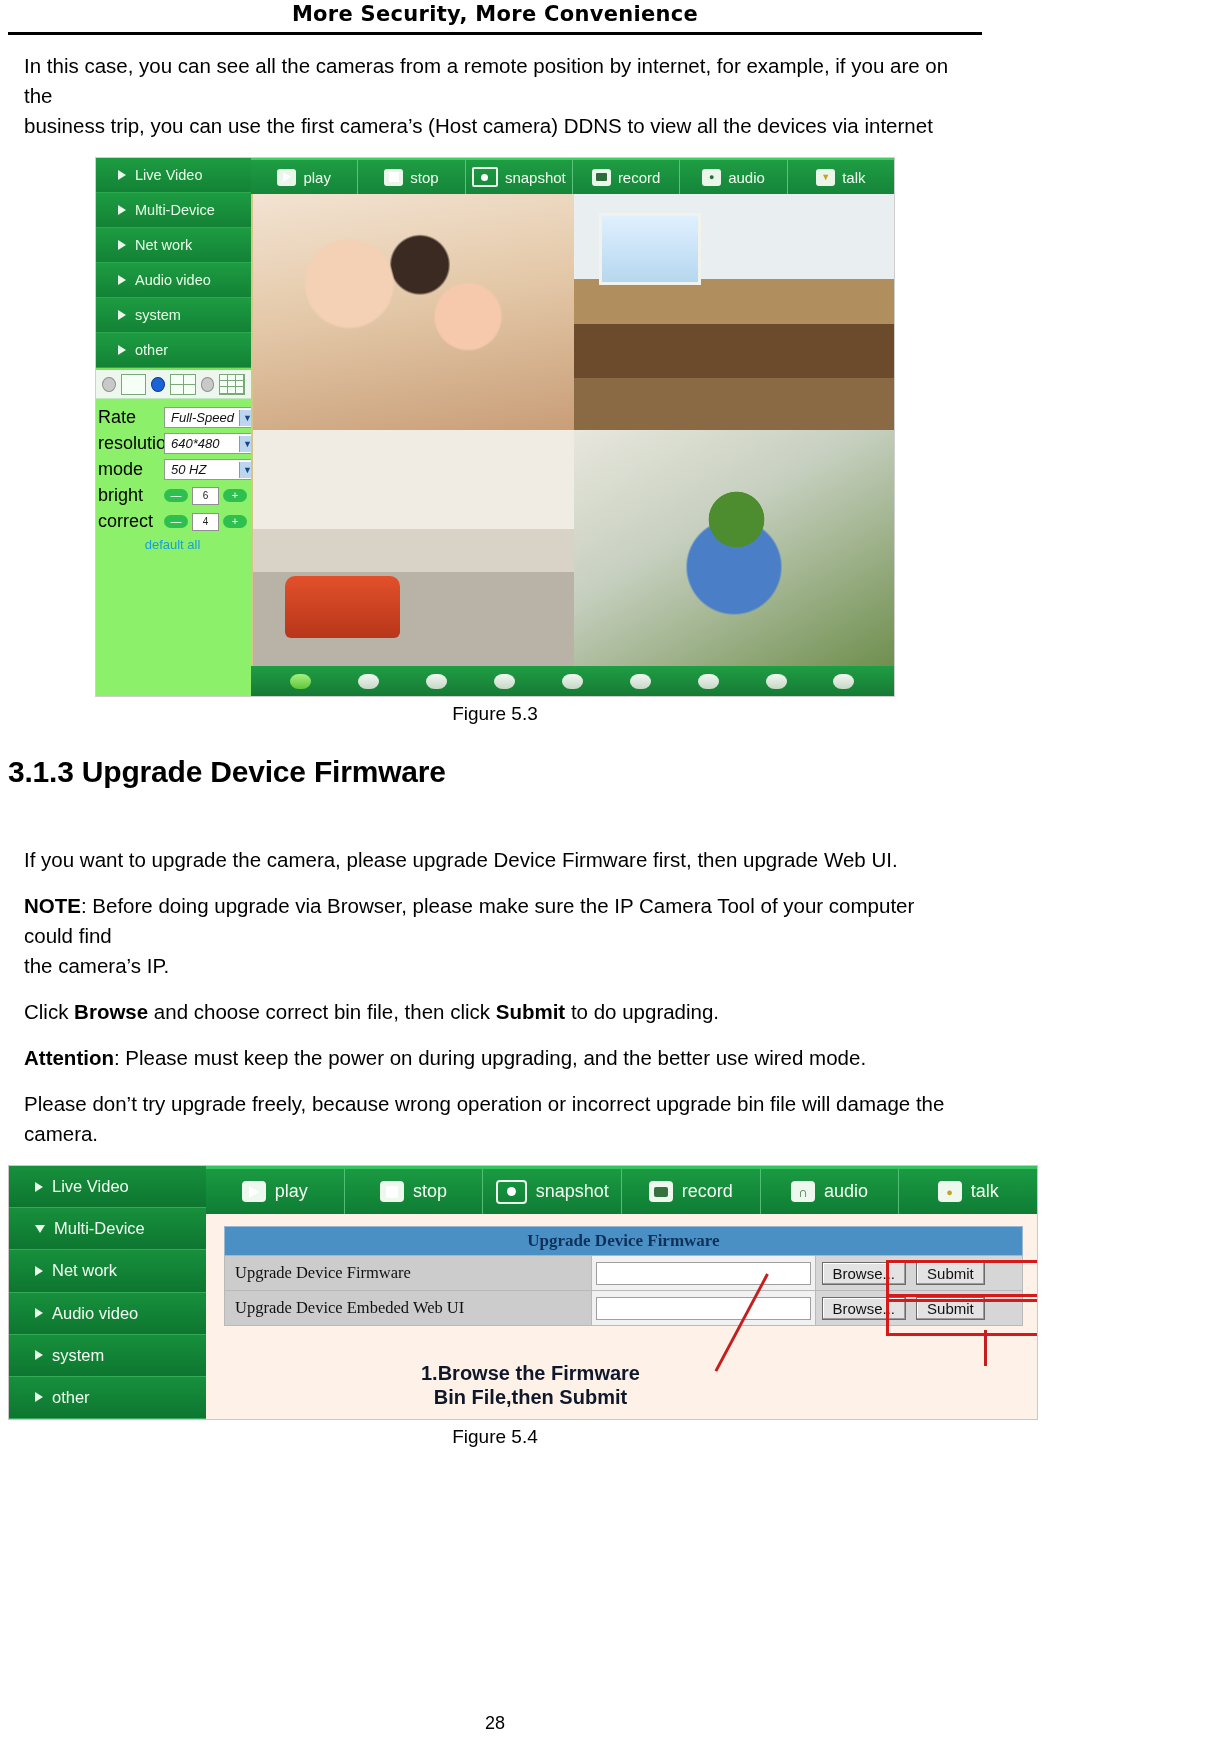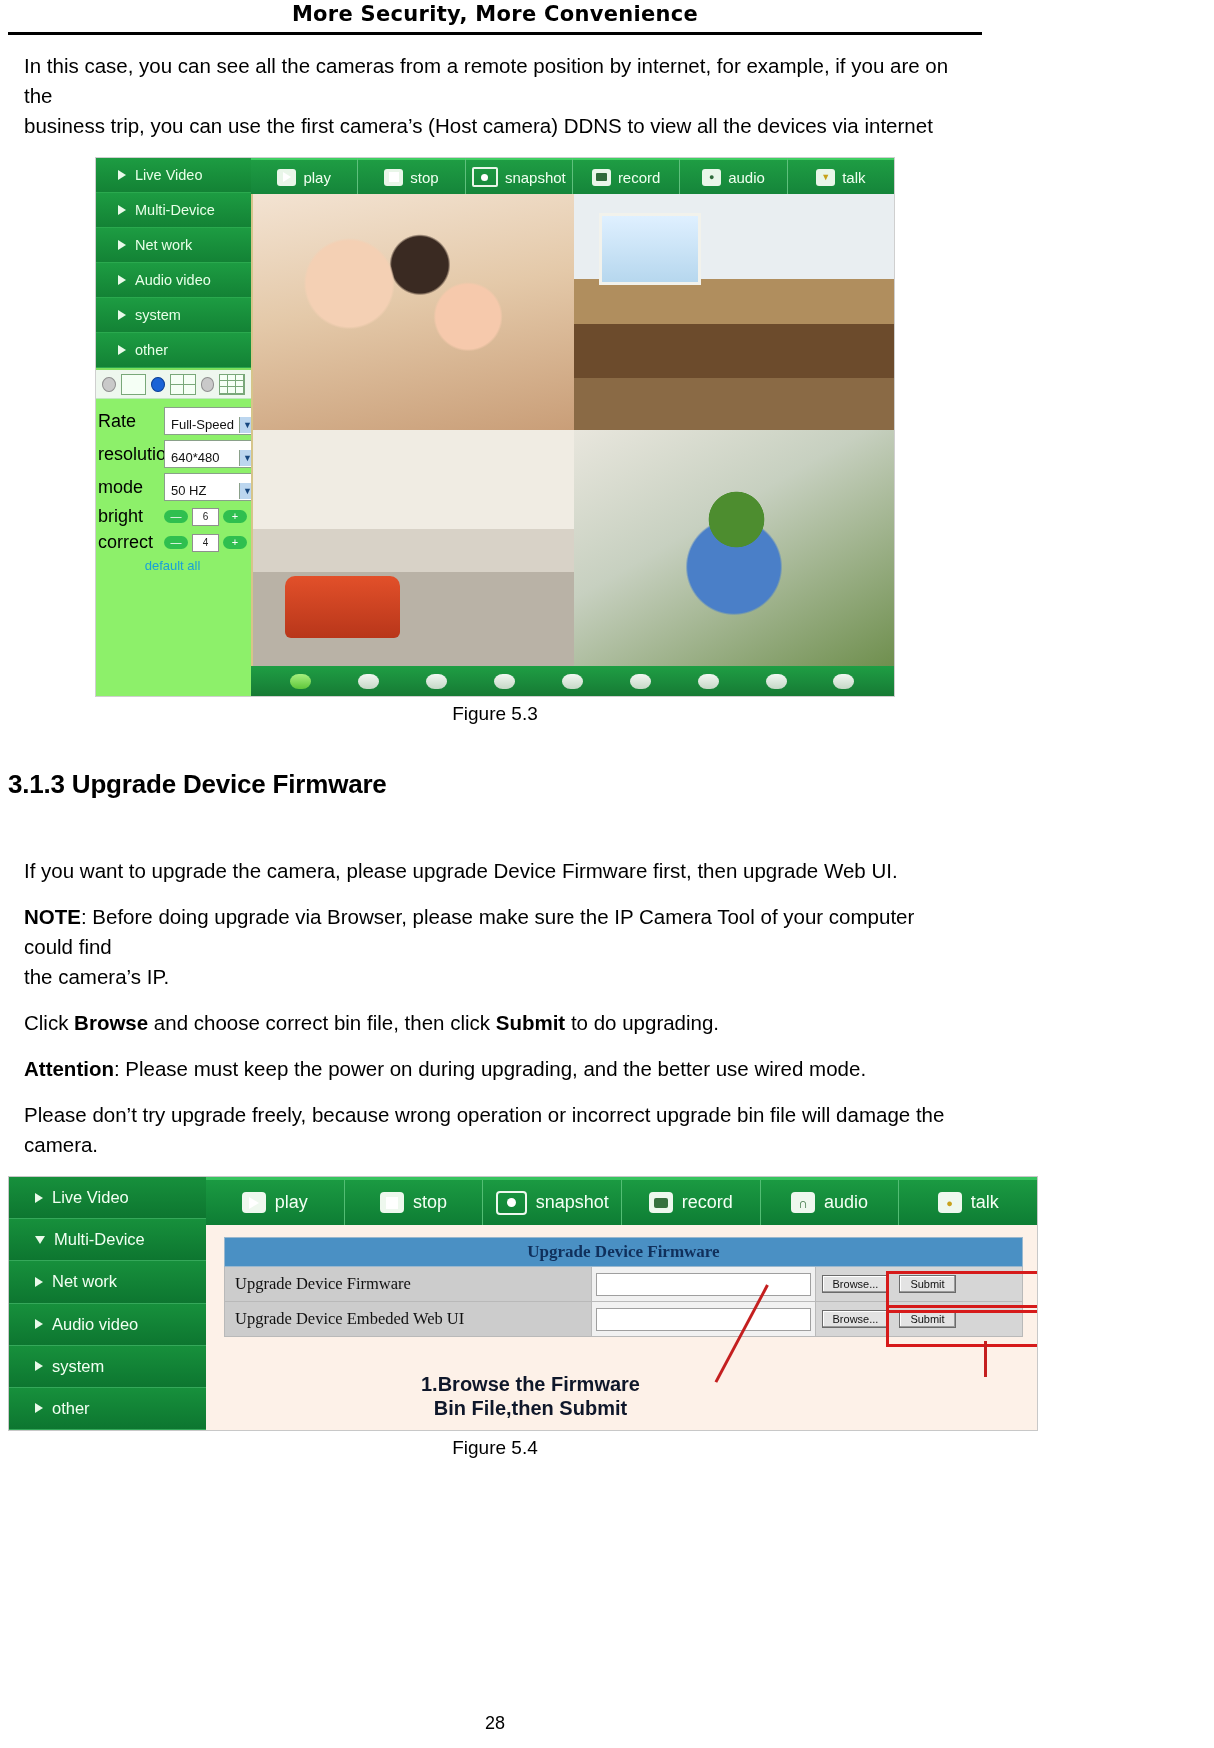--- a/index.html
+++ b/index.html
@@ -40,23 +40,23 @@
 
   
   .para {
     font-size: 20.5px;
     line-height: 30px;
     margin: 16px;
   }
   .para b { font-weight: bold; }
 
   h2.section-head {
-    font-size: 26px;
+    font-size: 30px;
     font-weight: bold;
-    margin: 44px 0 0 0;
+    margin: 30px 0 0 0;
     letter-spacing: -0.2px;
   }
 
   .fig-caption {
     text-align: center;
     font-size: 19px;
     margin: 6px 0 0 0;
   }
 
   .spacer-sm { height: 40px; }
@@ -157,23 +157,24 @@
     flex: 0 0 62px;
   }
   .fakesel {
     background: #ffffff;
     border: 1px solid #8aa08a;
     height: 19px;
     display: flex;
     align-items: center;
     justify-content: space-between;
     font-size: 13px;
-    padding: 7px 2px 0 6px;
+    padding: 0 2px 0 6px;
     color: #111;
     min-width: 84px;
+    font-style: italic;
   }
   .fakesel .arrow {
     width: 15px; height: 16px;
     background: #bcd6ef;
     border-left: 1px solid #8aa08a;
     display: flex; align-items:center; justify-content:center;
     font-size: 9px; color:#17477f;
   }
   .pill {
     width: 26px; height: 13px; border-radius: 8px;
@@ -360,21 +361,21 @@
     color: #111;
     font-size: 16.5px;
   }
   .inp-cell { background: #f1f1f1; width: 28%; padding: 0 4px; }
   .inp-box { background: #ffffff; border: 1px solid #9f9f9f; height: 21px; }
   .btn-cell { background: #d6d6d6; padding: 0 6px; }
   .btn-wrap { display: flex; gap: 10px; align-items: center; }
   .win-btn {
     background: #e3e3e3; border: 1px solid #6b6b6b;
     box-shadow: inset -1px -1px 0 #9a9a9a, inset 1px 1px 0 #ffffff;
-    padding: 2px 10px; font-size: 11px; color: #111;
+    padding: 2px 10px; font-size: 15px; color: #111;
     font-family: "Liberation Sans", sans-serif;
   }
   .redbox {
     position: absolute;
     border: 3px solid #d61a1a;
     pointer-events: none;
   }
   .redbox-1 { left: 680px; top: 46px; width: 196px; height: 36px; }
   .redbox-2 { left: 680px; top: 80px; width: 196px; height: 36px; }
   .redline {

